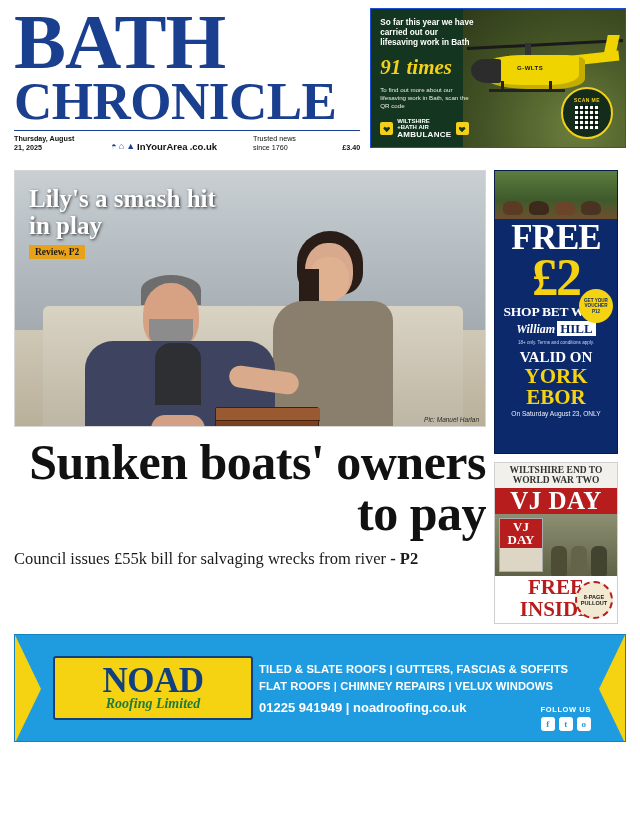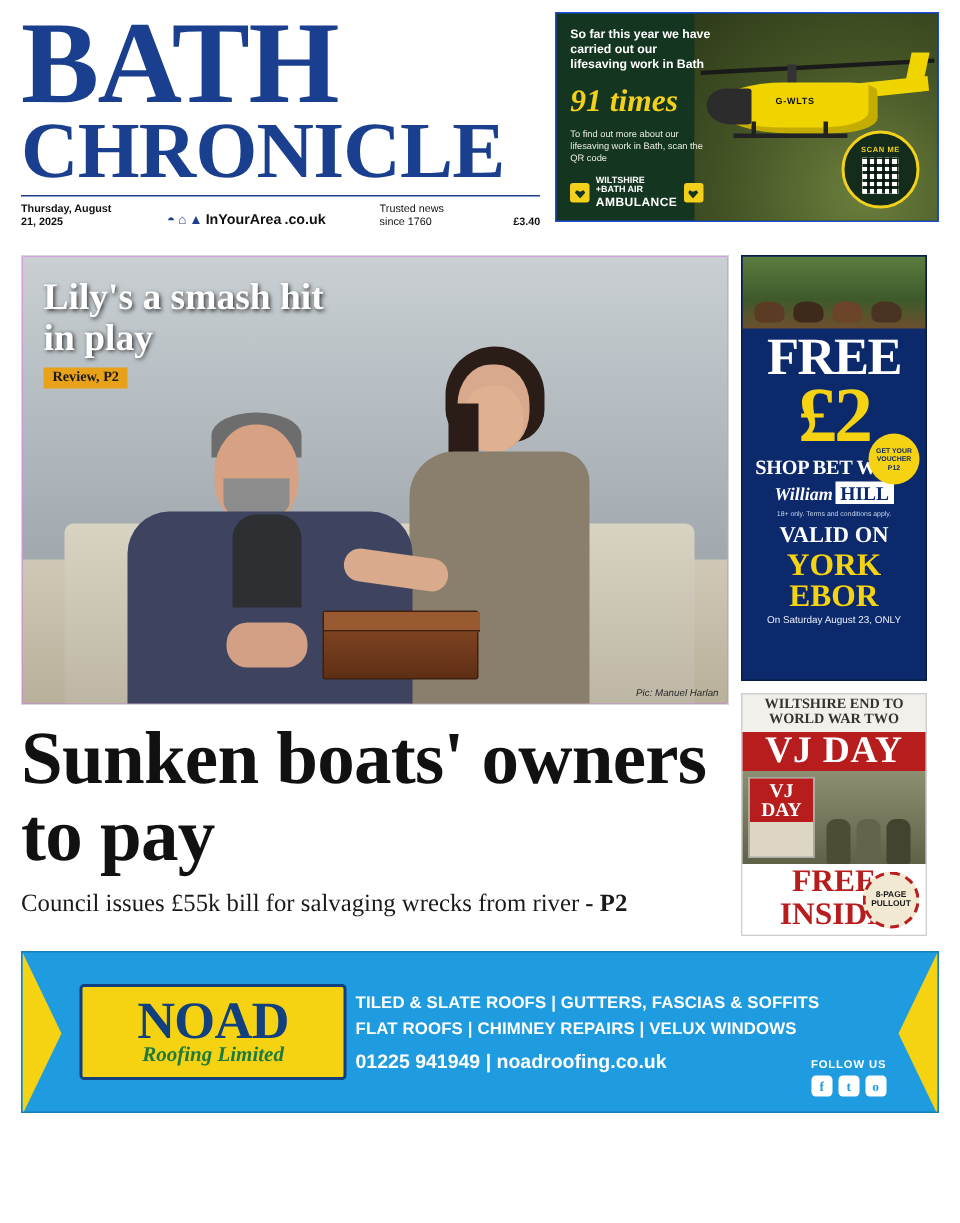--- a/index.html
+++ b/index.html
@@ -213,22 +213,22 @@
     display: flex;
     padding: 0 14px;
     gap: 8px;
   }
   .col-left { width: 472px; }
   .col-right { width: 124px; }
 
   
   .photo-wrap {
     position: relative;
-    width: 472px; height: 300px;
-    background: #d946ef;
+    width: 472px; height: 257px;
+    background: #3b82f6;
     overflow: hidden;
     border: 1px solid #d6d6d6;
   }
   .stage-bg {
     position: absolute; inset: 0;
     background: linear-gradient(180deg,#c9cfd3 0%, #aeb6bb 45%, #8e9599 100%);
   }
   .stage-floor {
     position: absolute; left: 0; right: 0; bottom: 0; height: 96px;
     background: linear-gradient(180deg,#cfc8b6 0%, #b9b09a 100%);
@@ -352,20 +352,21 @@
   .lead {
     padding-top: 10px;
   }
   .lead h1 {
     font-family: "Liberation Serif", serif;
     font-weight: bold;
     font-size: 50px;
     line-height: 1.02;
     color: #111;
     letter-spacing: -0.5px;
+    text-align: right;
   }
   .lead-sub {
     font-family: "Liberation Serif", serif;
     font-size: 16.5px;
     color: #1a1a1a;
     margin-top: 10px;
   }
   .lead-sub .pg { font-weight: bold; }
 
   
@@ -553,21 +554,21 @@
     width: 0; height: 0;
     border-top: 54px solid transparent;
     border-bottom: 54px solid transparent;
     border-left: 26px solid #f5d312;
     top: 0;
   }
   .chev.c1 { left: 0; }
   .chev.c2 { right: 0; transform: scaleX(-1); }
   .noad-logo {
     margin-left: 38px;
-    width: 178px;
+    width: 200px;
     background: #f5d312;
     border: 2px solid #123f7d;
     border-radius: 3px;
     text-align: center;
     padding: 6px 4px 7px;
   }
   .noad-name {
     font-family: "Liberation Serif", serif;
     font-weight: bold;
     font-size: 35px;

